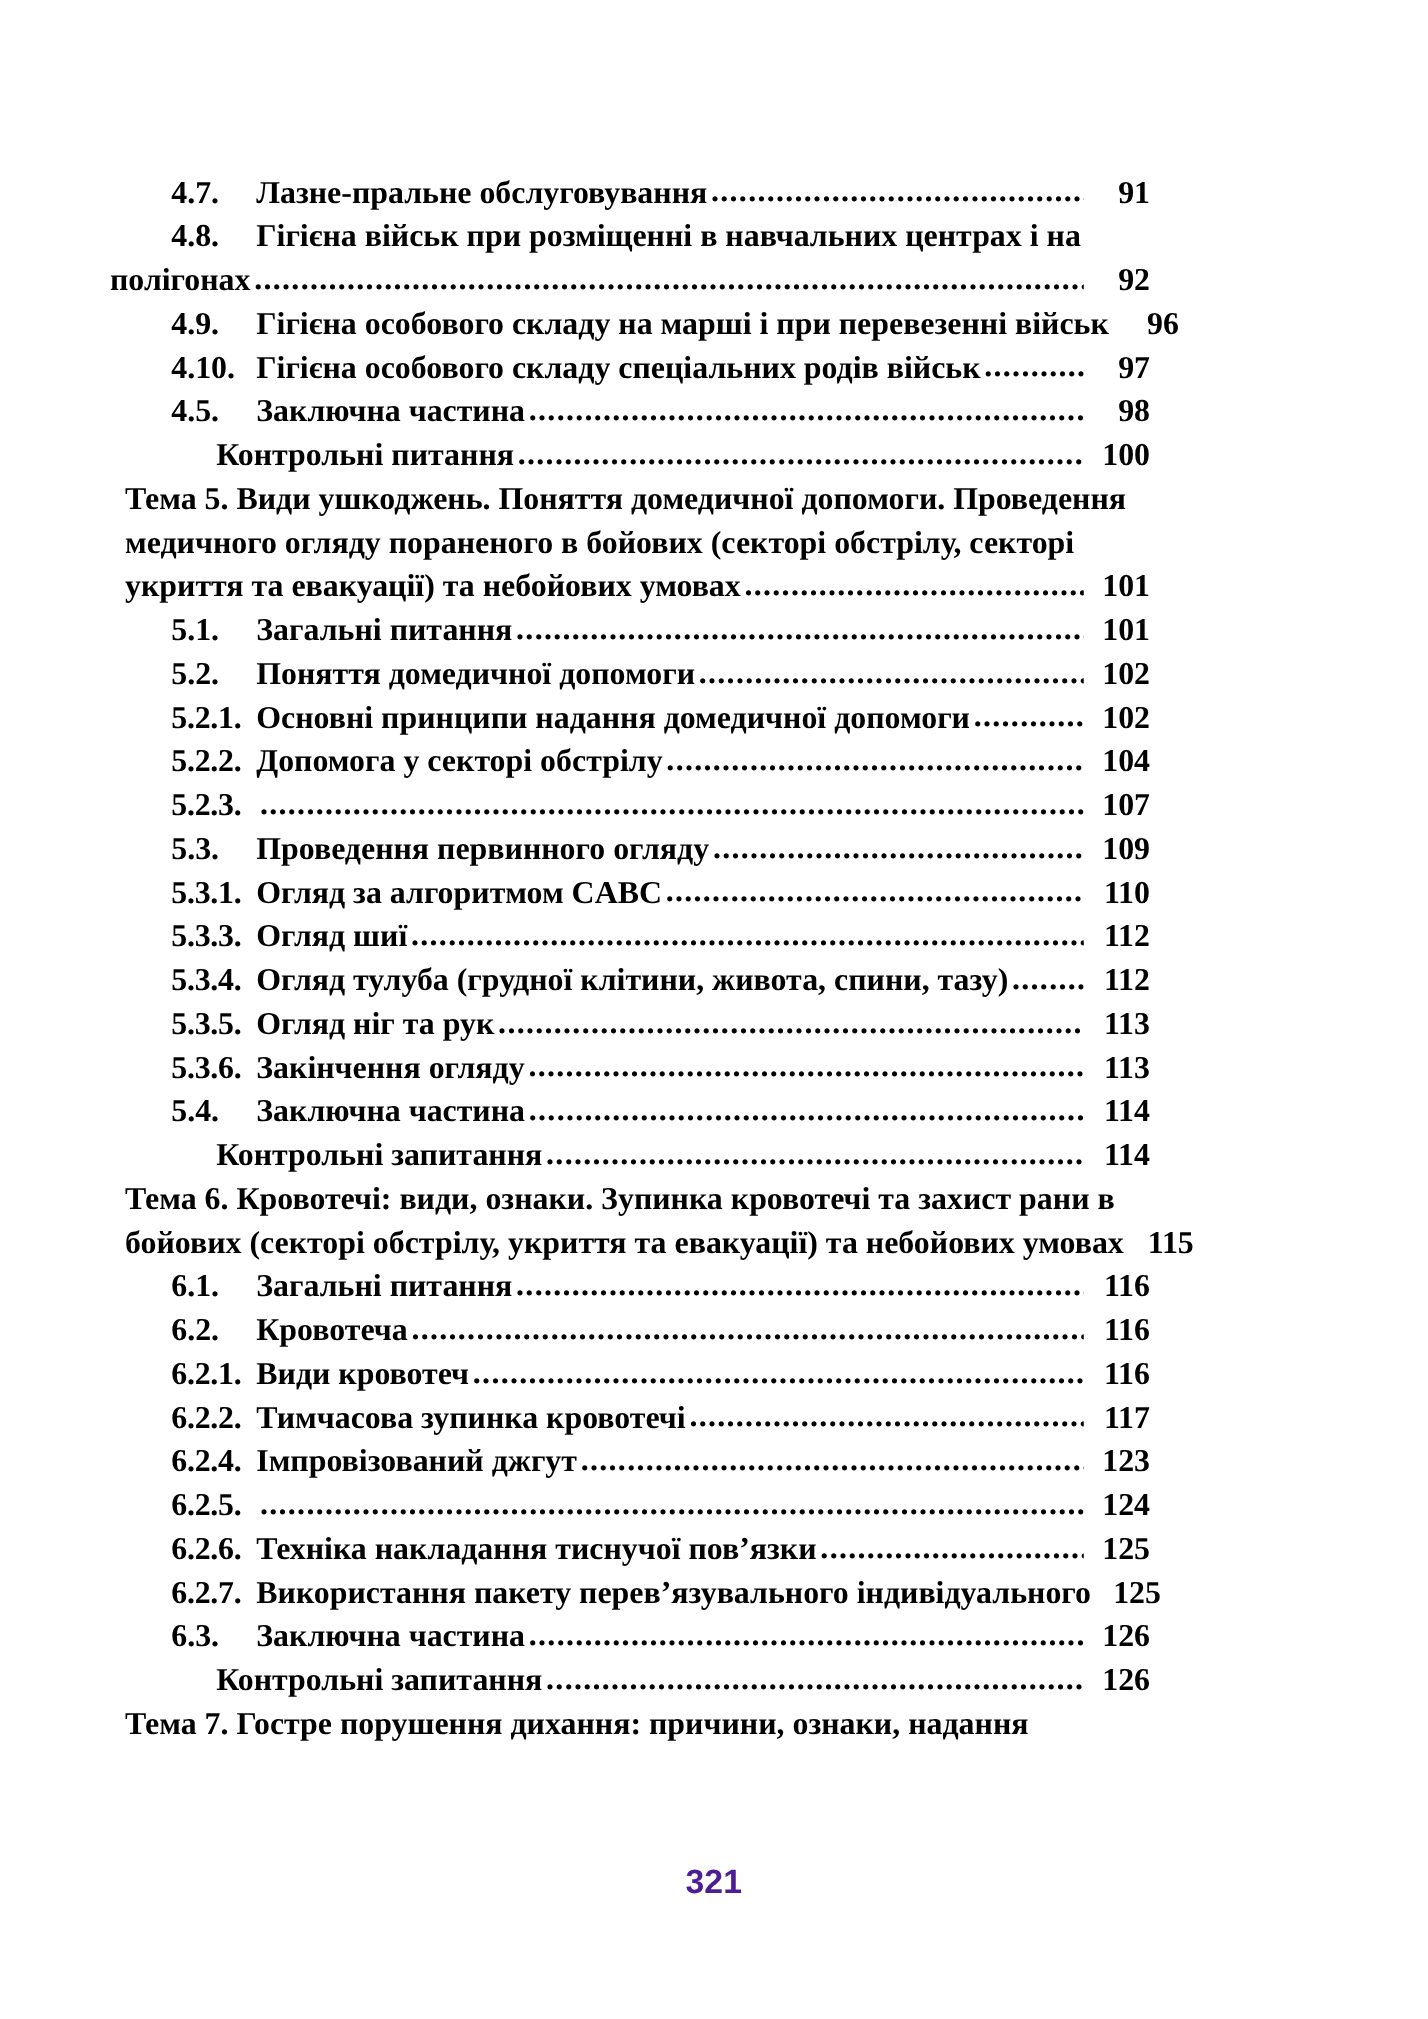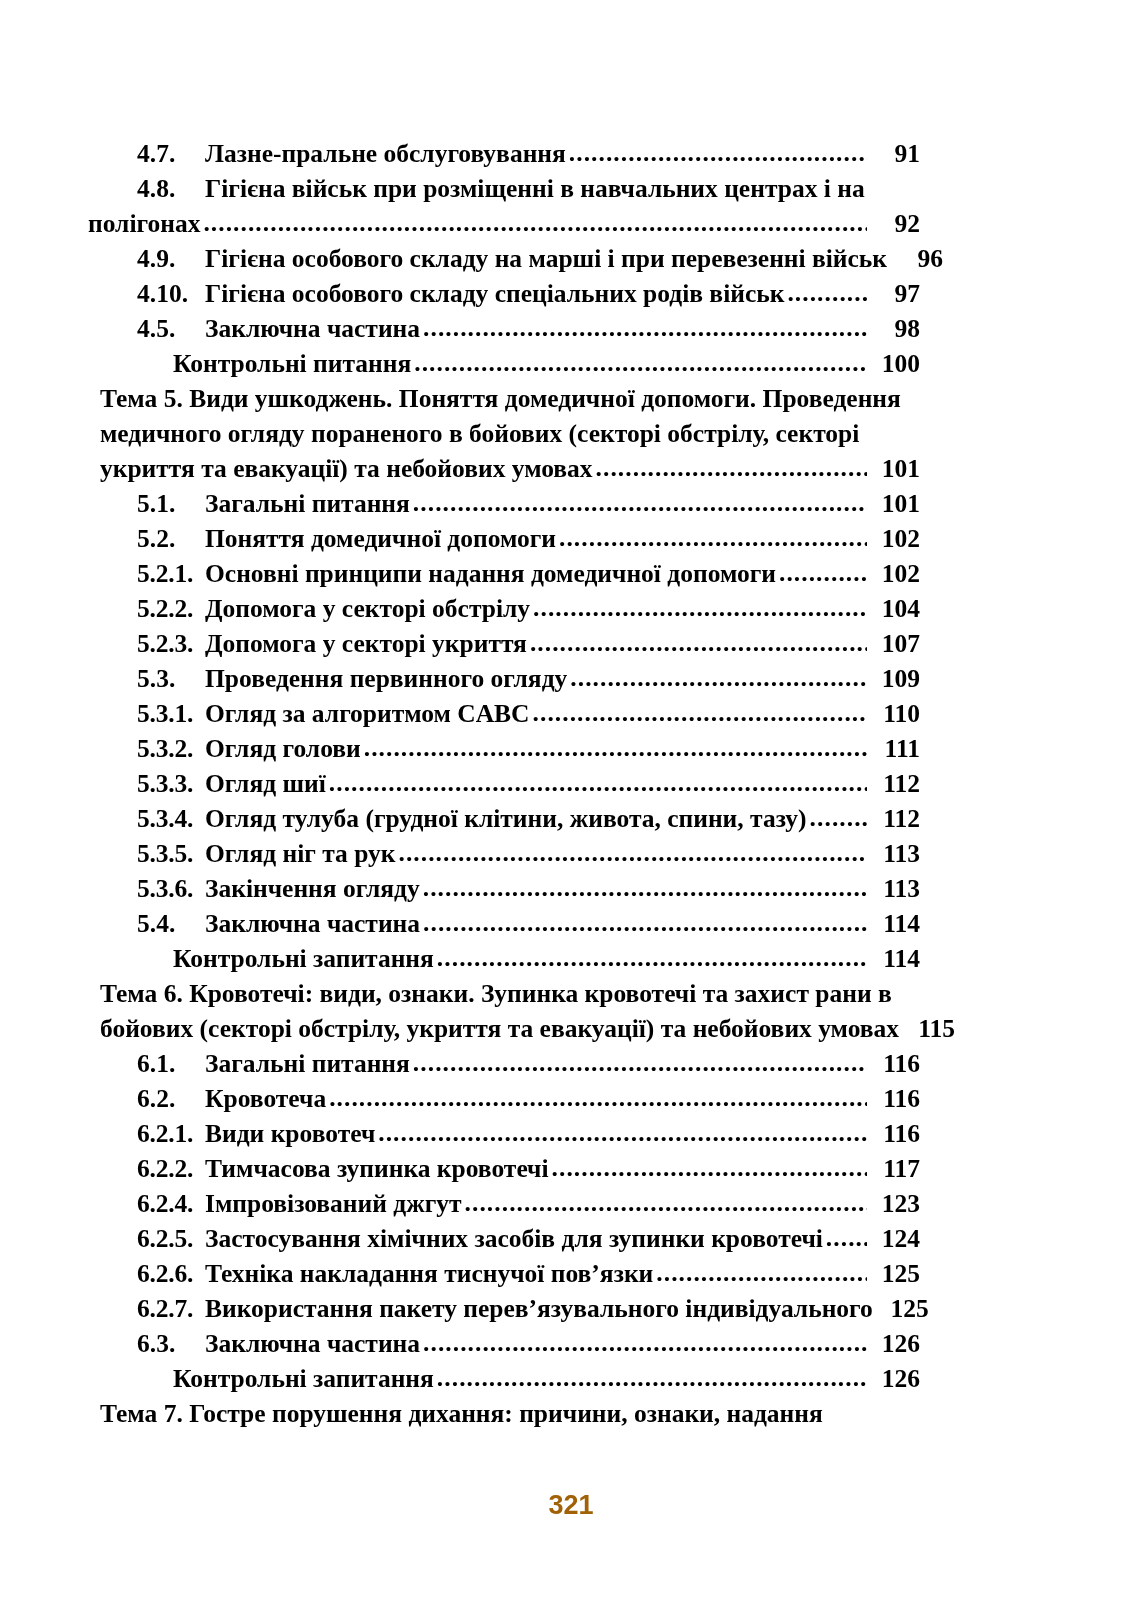--- a/index.html
+++ b/index.html
@@ -95,21 +95,21 @@
 
   
   .folio {
     position: absolute;
     left: 0;
     right: 0;
     top: 1490px;
     text-align: center;
     font-family: "Liberation Sans", "DejaVu Sans", sans-serif;
     font-size: 27px;
-    color: #a16207;
+    color: #4c1d95;
   }
 </style>
 </head>
 <body>
 
 <div class="page">
 
   <div class="content">
       <div class="toc-line">
         <span class="num">4.7.</span>
@@ -179,43 +179,36 @@
         <span class="pg">102</span>
       </div>
       <div class="toc-line">
         <span class="num wide">5.2.2.</span>
         <span class="label">Допомога у секторі обстрілу</span>
         <span class="leader"></span>
         <span class="pg">104</span>
       </div>
       <div class="toc-line">
         <span class="num wide">5.2.3.</span>
-        <span class="label">Допомога у секторі укриття</span>
         <span class="leader"></span>
         <span class="pg">107</span>
       </div>
       <div class="toc-line">
         <span class="num">5.3.</span>
         <span class="label">Проведення первинного огляду</span>
         <span class="leader"></span>
         <span class="pg">109</span>
       </div>
       <div class="toc-line">
         <span class="num wide">5.3.1.</span>
         <span class="label">Огляд за алгоритмом CABC</span>
         <span class="leader"></span>
         <span class="pg">110</span>
       </div>
       <div class="toc-line">
-        <span class="num wide">5.3.2.</span>
-        <span class="label">Огляд голови</span>
-        <span class="leader"></span>
-        <span class="pg">111</span>
-      </div>
-      <div class="toc-line">
         <span class="num wide">5.3.3.</span>
         <span class="label">Огляд шиї</span>
         <span class="leader"></span>
         <span class="pg">112</span>
       </div>
       <div class="toc-line">
         <span class="num wide">5.3.4.</span>
         <span class="label">Огляд тулуба (грудної клітини, живота, спини, тазу)</span>
         <span class="leader"></span>
         <span class="pg">112</span>
@@ -276,21 +269,20 @@
         <span class="pg">117</span>
       </div>
       <div class="toc-line">
         <span class="num wide">6.2.4.</span>
         <span class="label">Імпровізований джгут</span>
         <span class="leader"></span>
         <span class="pg">123</span>
       </div>
       <div class="toc-line">
         <span class="num wide">6.2.5.</span>
-        <span class="label">Застосування хімічних засобів для зупинки кровотечі</span>
         <span class="leader"></span>
         <span class="pg">124</span>
       </div>
       <div class="toc-line">
         <span class="num wide">6.2.6.</span>
         <span class="label">Техніка накладання тиснучої пов’язки</span>
         <span class="leader"></span>
         <span class="pg">125</span>
       </div>
       <div class="toc-line">

